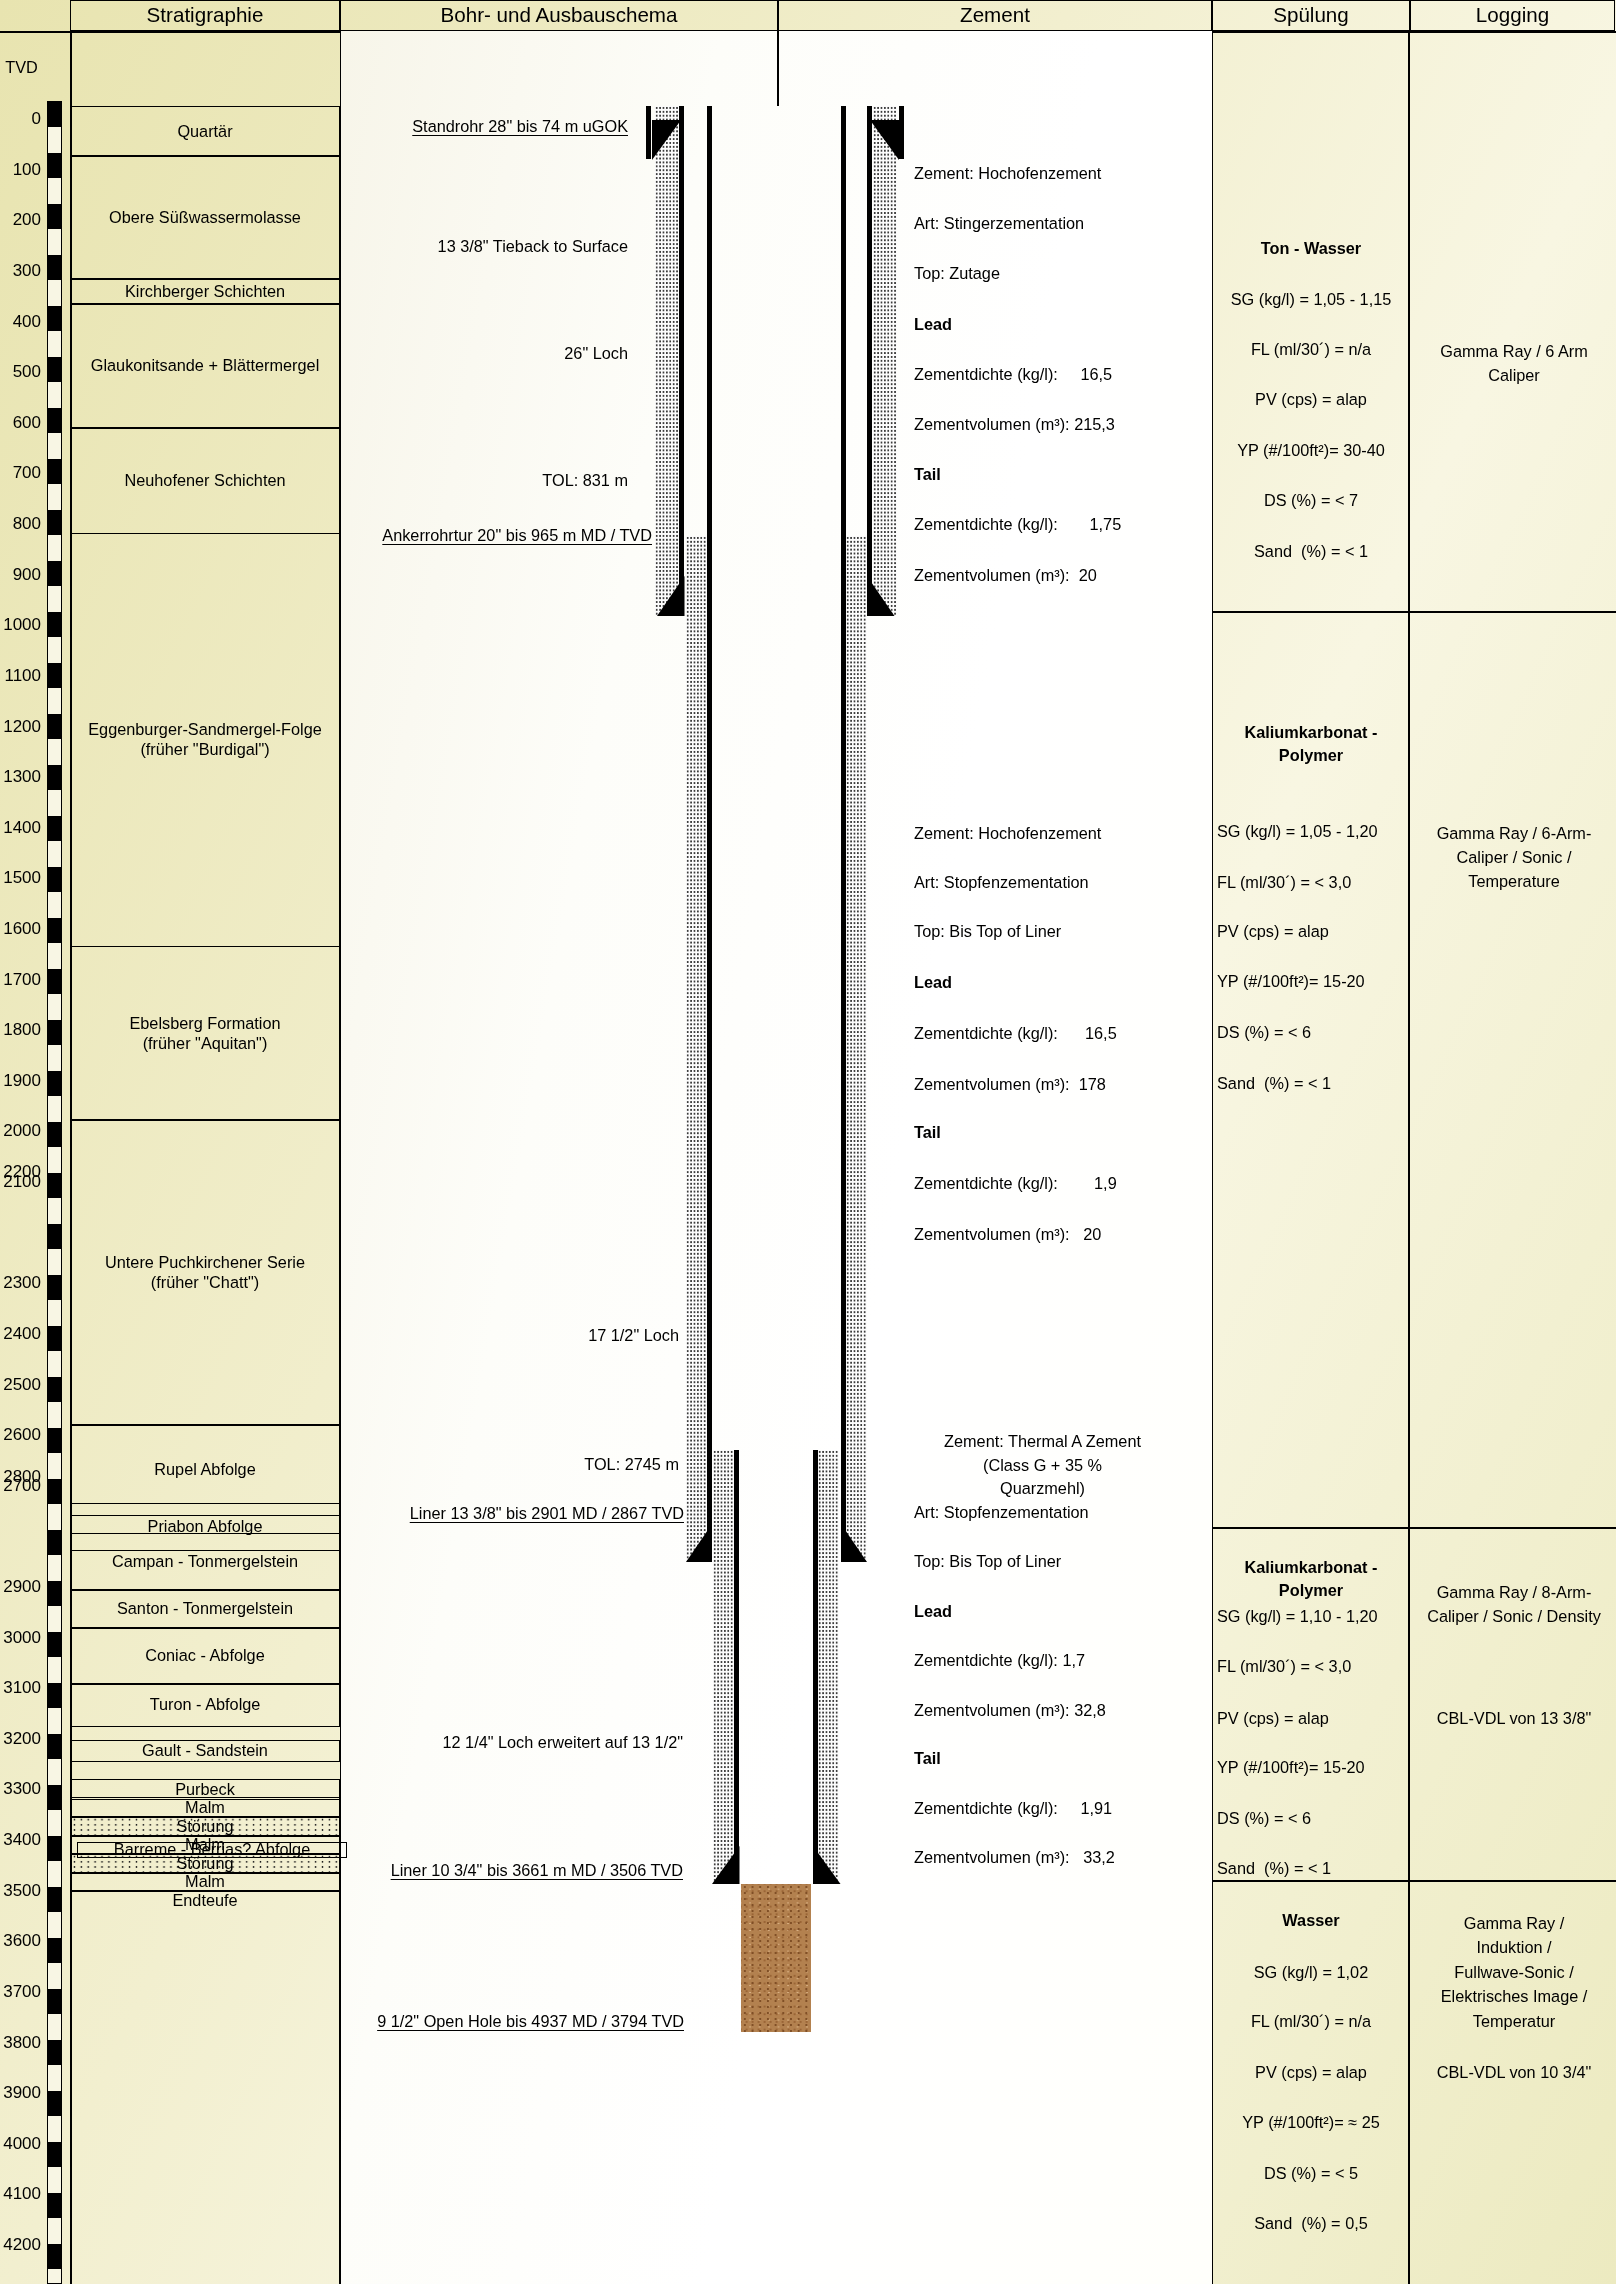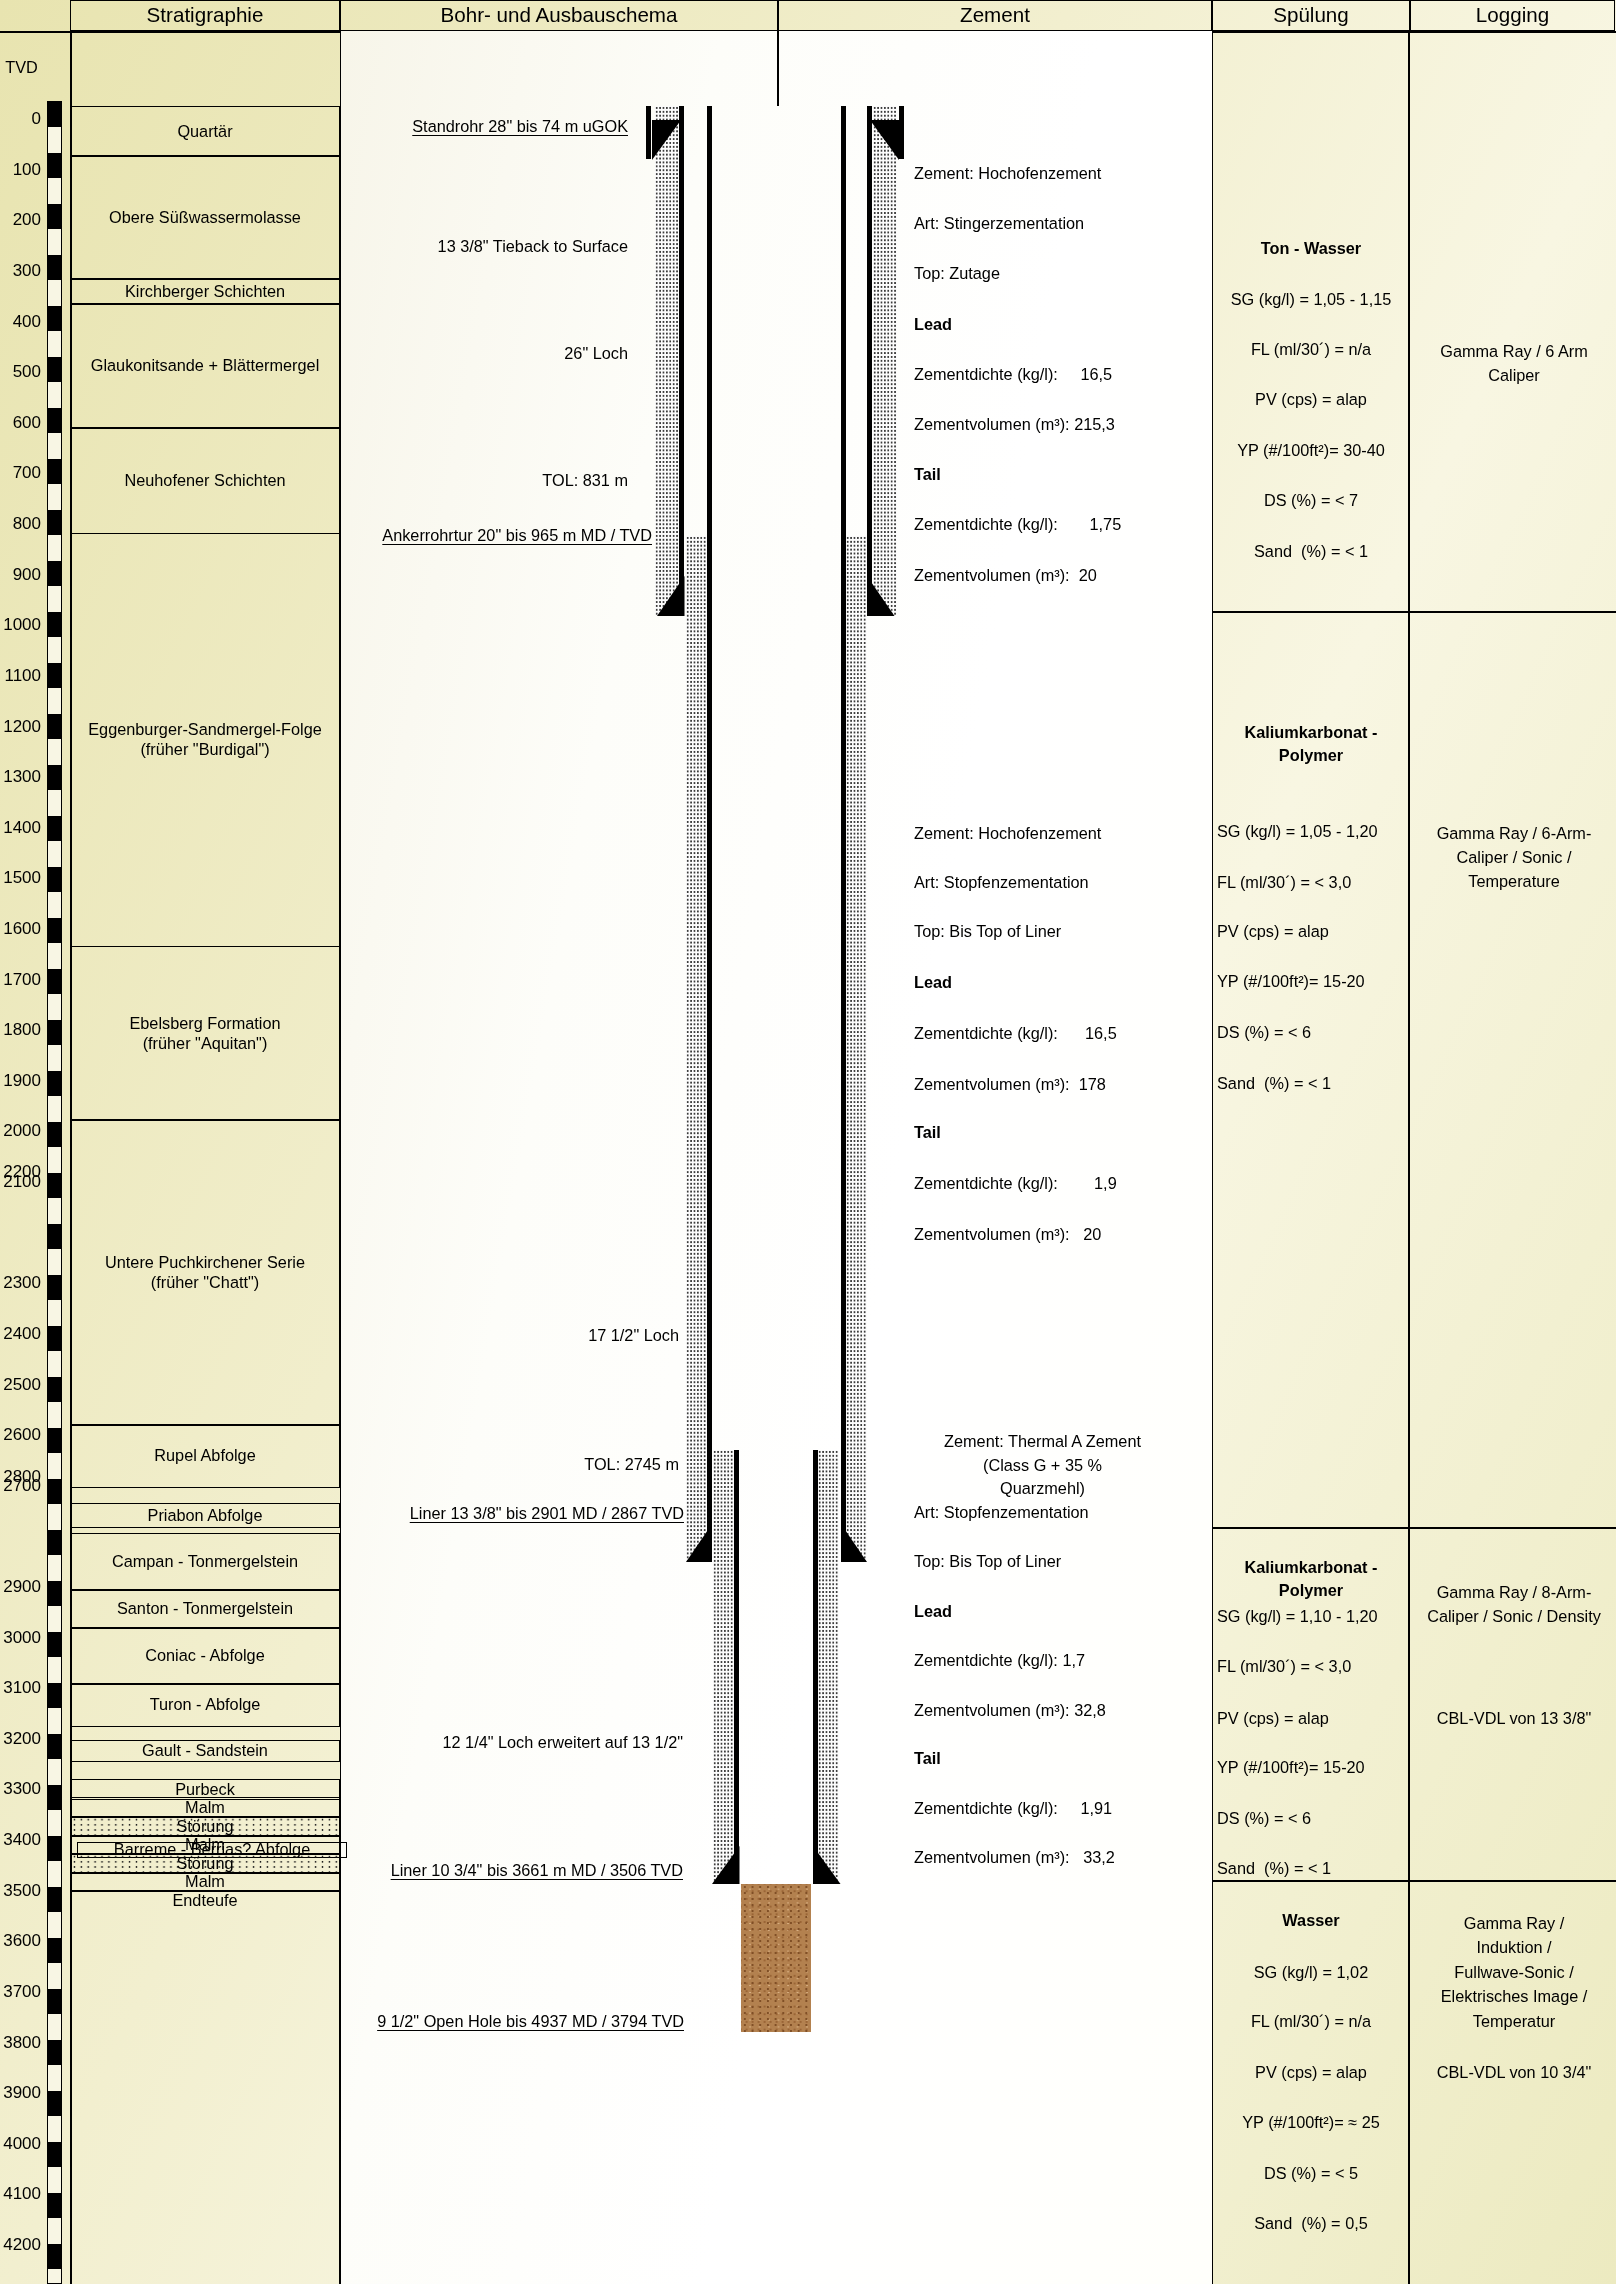--- a/index.html
+++ b/index.html
@@ -128,22 +128,22 @@
       <div class="strat-cell" style="top: 155px; height: 125px;">Obere Süßwassermolasse</div>
       <div class="strat-cell" style="top: 278px; height: 27px;">Kirchberger Schichten</div>
       <div class="strat-cell" style="top: 303px; height: 126px;">Glaukonitsande + Blättermergel</div>
       <div class="strat-cell" style="top: 427px; height: 107px;">Neuhofener Schichten</div>
       <div class="strat-cell" style="top: 533px; height: 414px;">Eggenburger-Sandmergel-Folge
 (früher "Burdigal")</div>
       <div class="strat-cell" style="top: 946px; height: 175px;">Ebelsberg Formation
 (früher "Aquitan")</div>
       <div class="strat-cell" style="top: 1119px; height: 307px;">Untere Puchkirchener Serie
 (früher "Chatt")</div>
-      <div class="strat-cell" style="top: 1424px; height: 64px;">Rupel Abfolge</div>
-      <div class="strat-cell" style="top: 1503px; height: 25px;">Priabon Abfolge</div>
+      <div class="strat-cell" style="top: 1424px; height: 92px;">Rupel Abfolge</div>
+      <div class="strat-cell" style="top: 1503px; height: 48px;">Priabon Abfolge</div>
       <div class="strat-cell" style="top: 1533px; height: 58px;">Campan - Tonmergelstein</div>
       <div class="strat-cell" style="top: 1589px; height: 40px;">Santon - Tonmergelstein</div>
       <div class="strat-cell" style="top: 1627px; height: 58px;">Coniac - Abfolge</div>
       <div class="strat-cell" style="top: 1683px; height: 44px;">Turon - Abfolge</div>
       <div class="strat-cell" style="top: 1740px; height: 21.5px;">Gault - Sandstein</div>
       <div class="strat-cell" style="top: 1842px; height: 16px; margin-left: 7px;">Barreme - Berrias? Abfolge</div>
       <div class="strat-cell" style="top: 1779px; height: 20.6px;">Purbeck</div>
       <div class="strat-cell" style="top: 1797px; height: 20.6px;">Malm</div>
       <div class="strat-cell fault" style="top: 1816px; height: 20.6px;">Störung</div>
       <div class="strat-cell" style="top: 1835px; height: 20px;">Malm</div>

